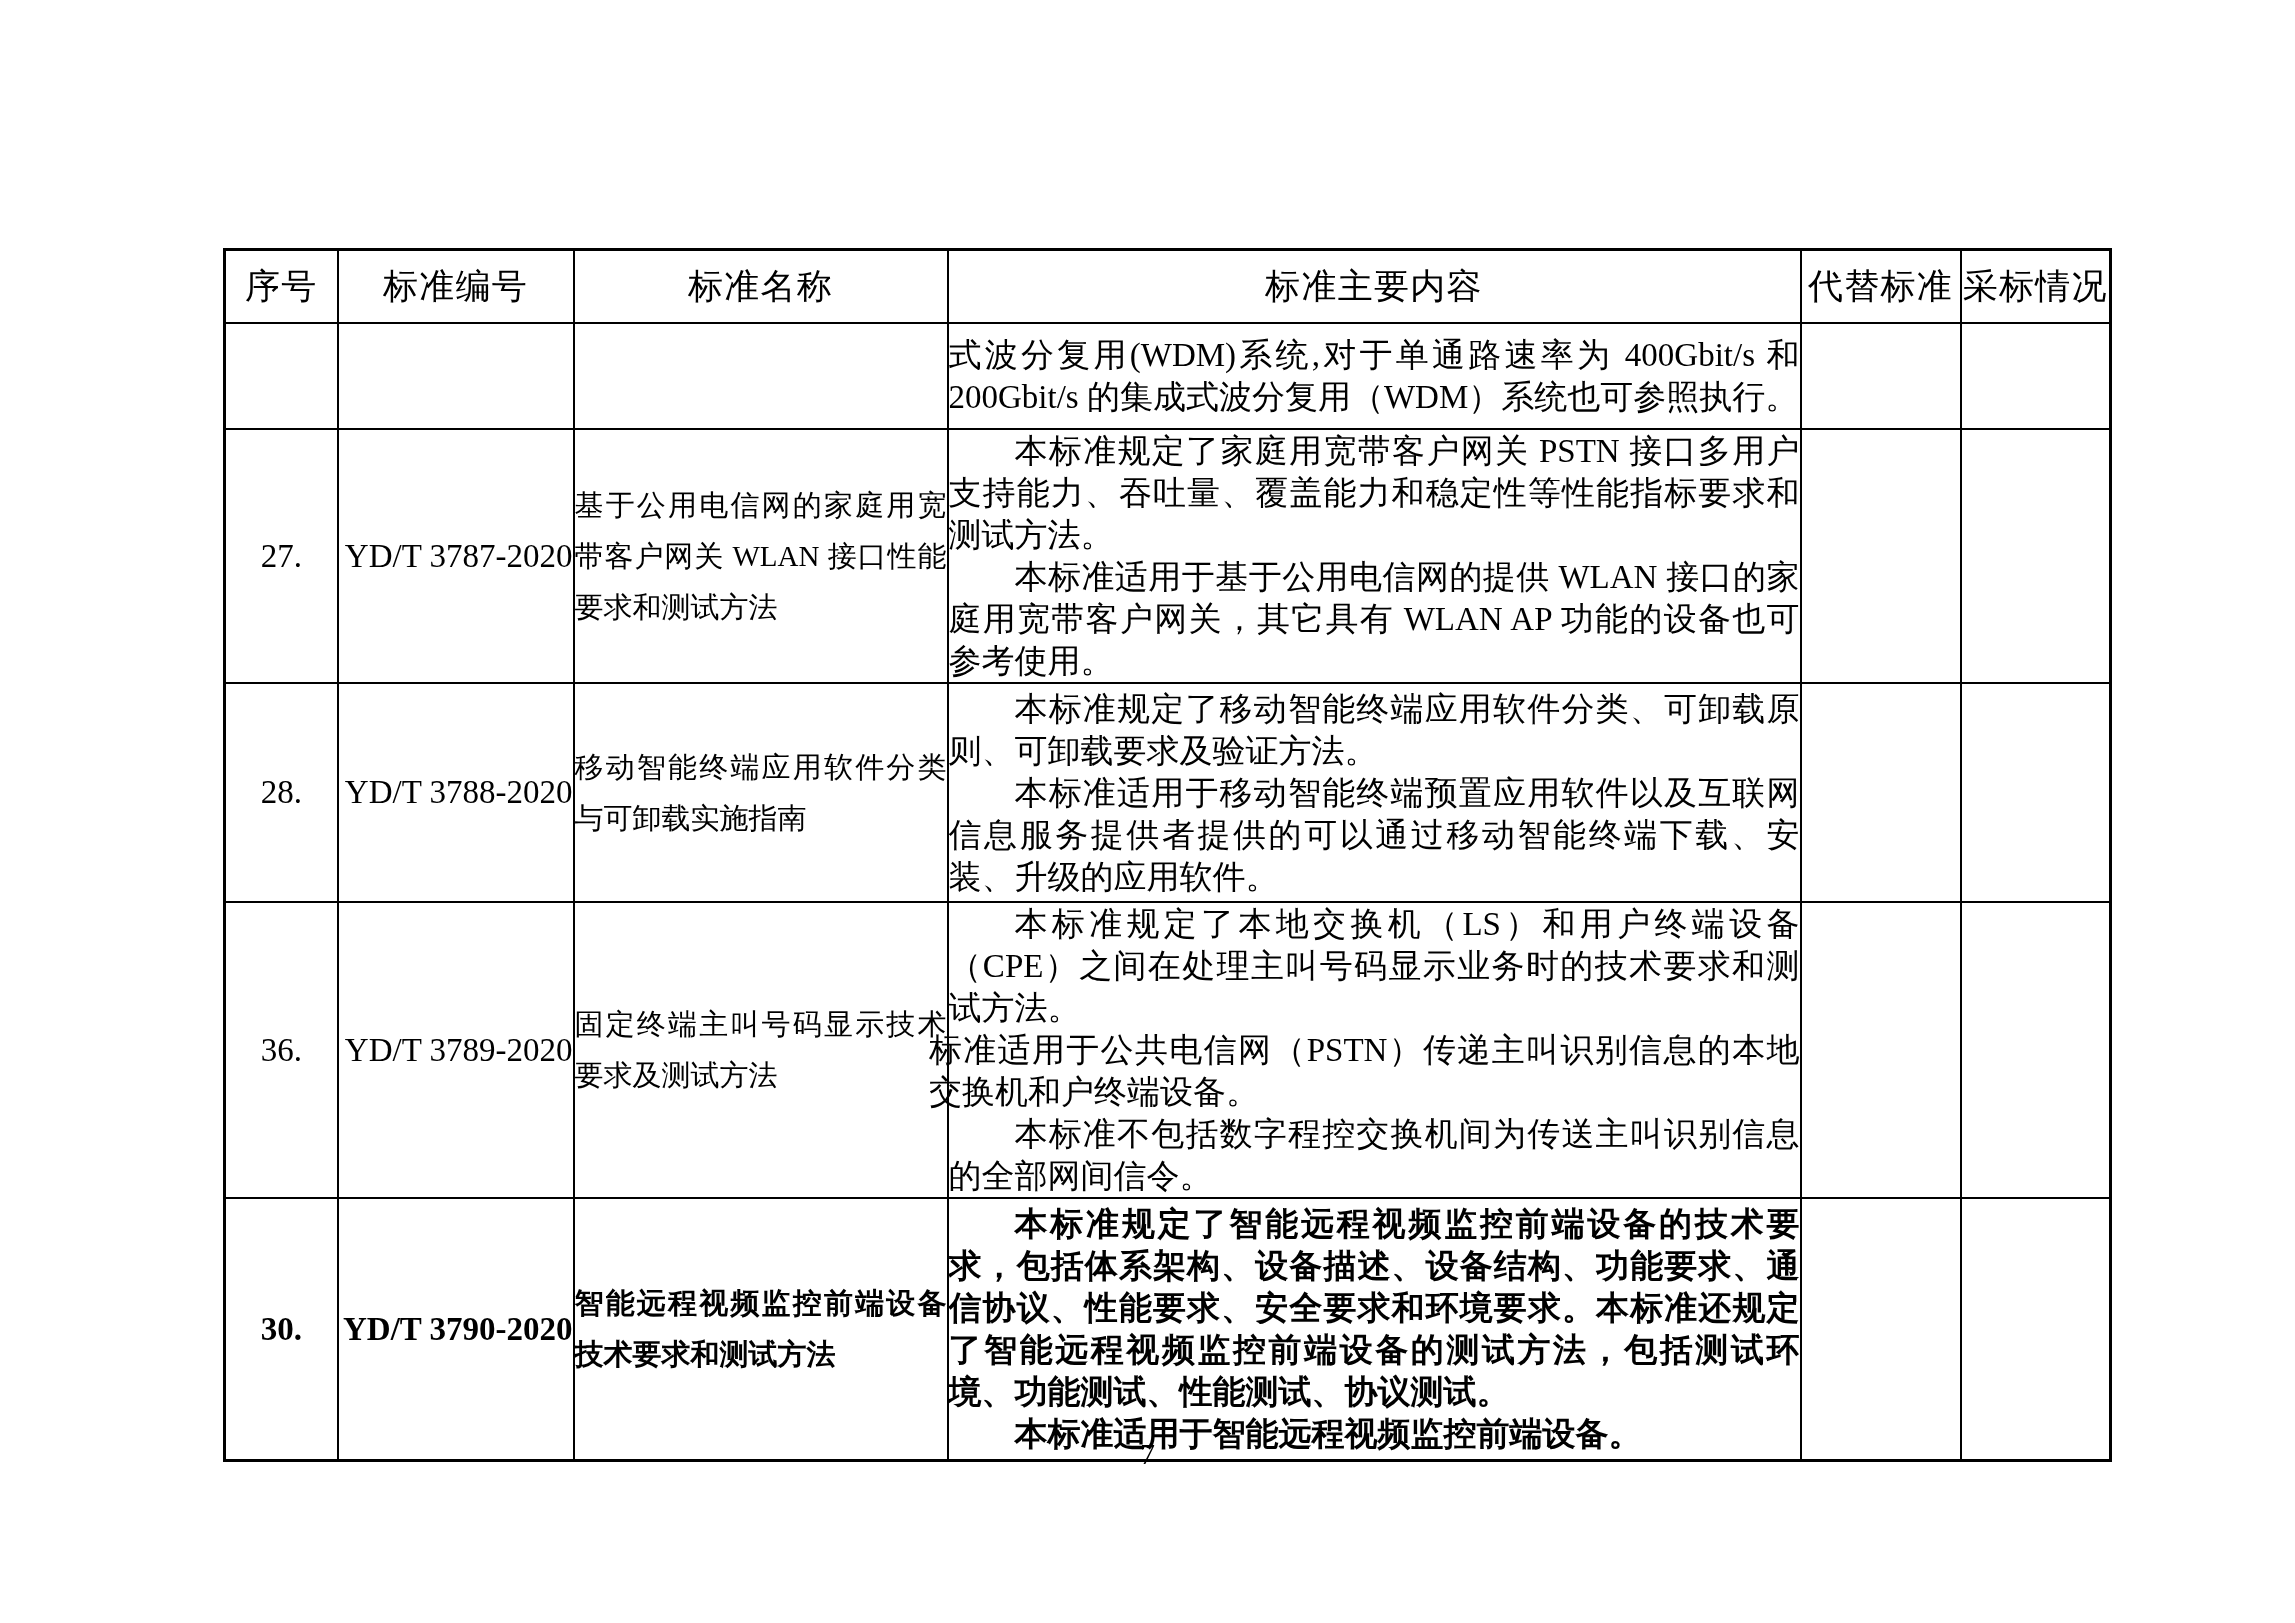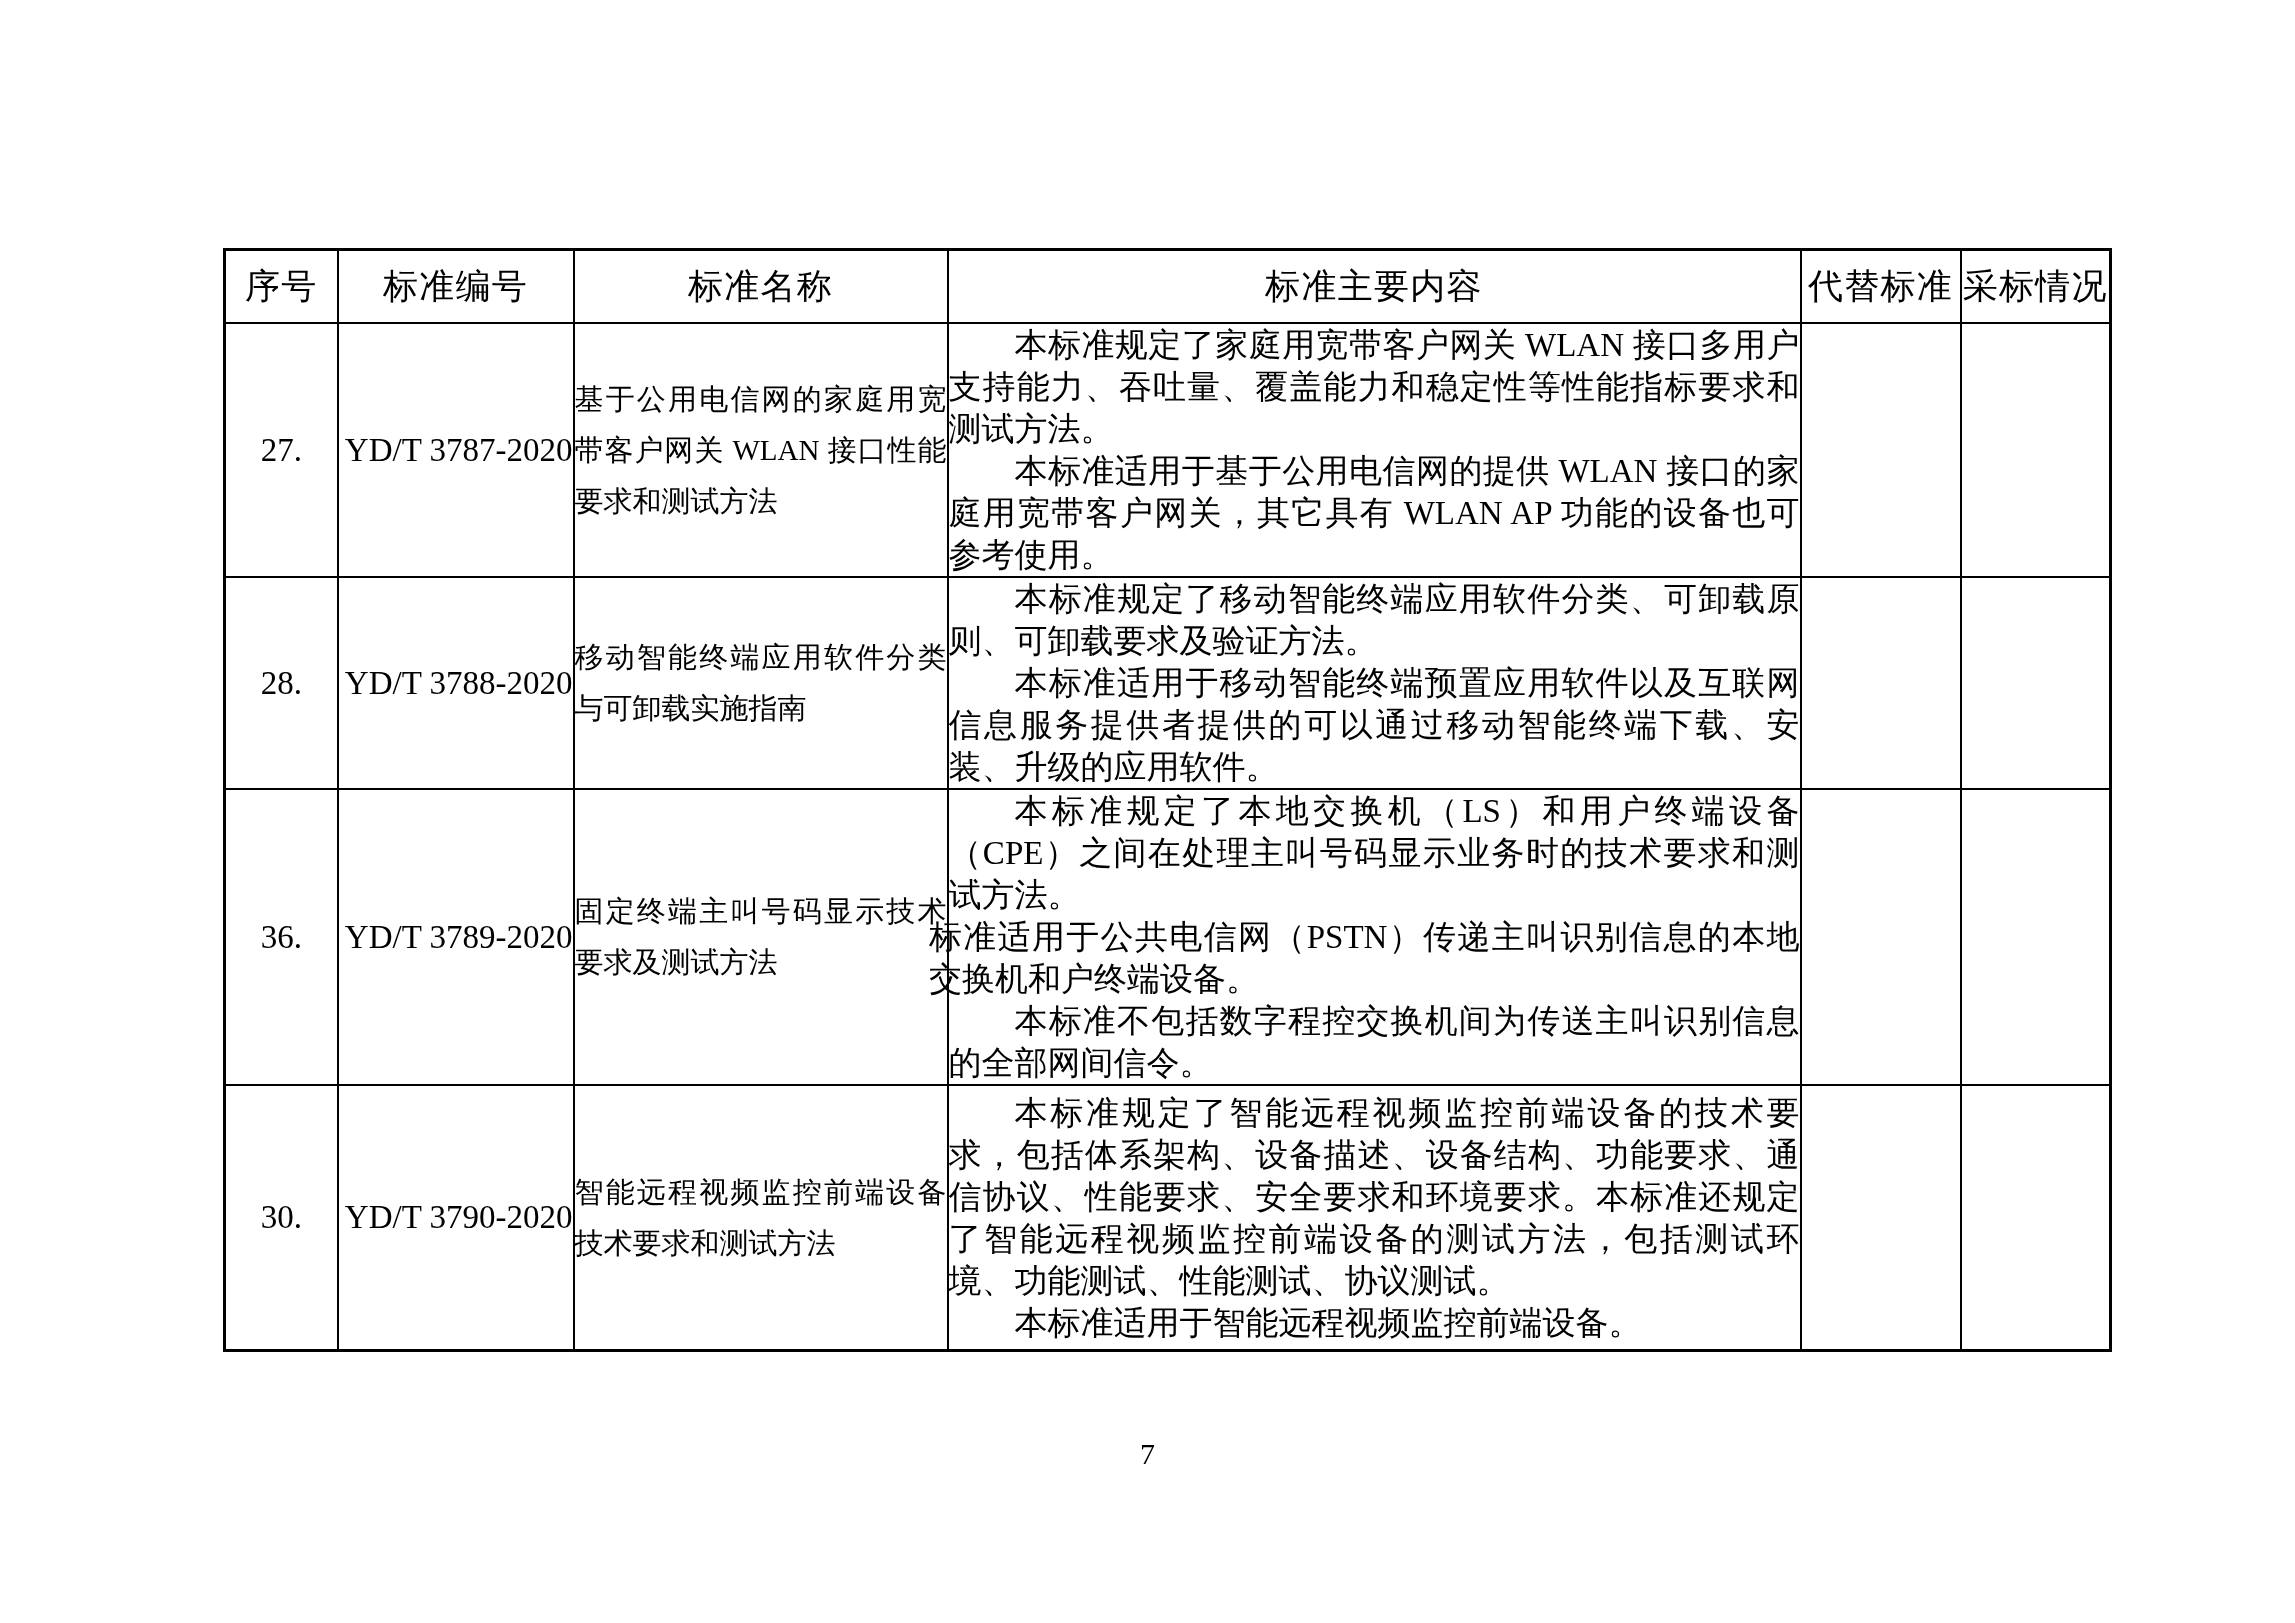--- a/index.html
+++ b/index.html
@@ -106,25 +106,35 @@
         <th>序号</th>
         <th>标准编号</th>
         <th>标准名称</th>
         <th>标准主要内容</th>
         <th>代替标准</th>
         <th>采标情况</th>
       </tr>
     </thead>
     <tbody>
       <tr>
+        <td class="cell-seq"></td>
+        <td class="cell-code"></td>
+        <td class="cell-name"></td>
+        <td class="cell-content">
+            <p class="para para-none">式波分复用(WDM)系统,对于单通路速率为 400Gbit/s 和 200Gbit/s 的集成式波分复用（WDM）系统也可参照执行。</p>
+          </td>
+        <td class="cell-replaced"></td>
+        <td class="cell-adoption"></td>
+      </tr>
+      <tr>
         <td class="cell-seq">27.</td>
         <td class="cell-code">YD/T 3787-2020</td>
         <td class="cell-name">基于公用电信网的家庭用宽带客户网关 WLAN 接口性能要求和测试方法</td>
         <td class="cell-content">
-            <p class="para para-first">本标准规定了家庭用宽带客户网关 WLAN 接口多用户支持能力、吞吐量、覆盖能力和稳定性等性能指标要求和测试方法。</p>
+            <p class="para para-first">本标准规定了家庭用宽带客户网关 PSTN 接口多用户支持能力、吞吐量、覆盖能力和稳定性等性能指标要求和测试方法。</p>
             <p class="para para-first">本标准适用于基于公用电信网的提供 WLAN 接口的家庭用宽带客户网关，其它具有 WLAN AP 功能的设备也可参考使用。</p>
           </td>
         <td class="cell-replaced"></td>
         <td class="cell-adoption"></td>
       </tr>
       <tr>
         <td class="cell-seq">28.</td>
         <td class="cell-code">YD/T 3788-2020</td>
         <td class="cell-name">移动智能终端应用软件分类与可卸载实施指南</td>
         <td class="cell-content">

